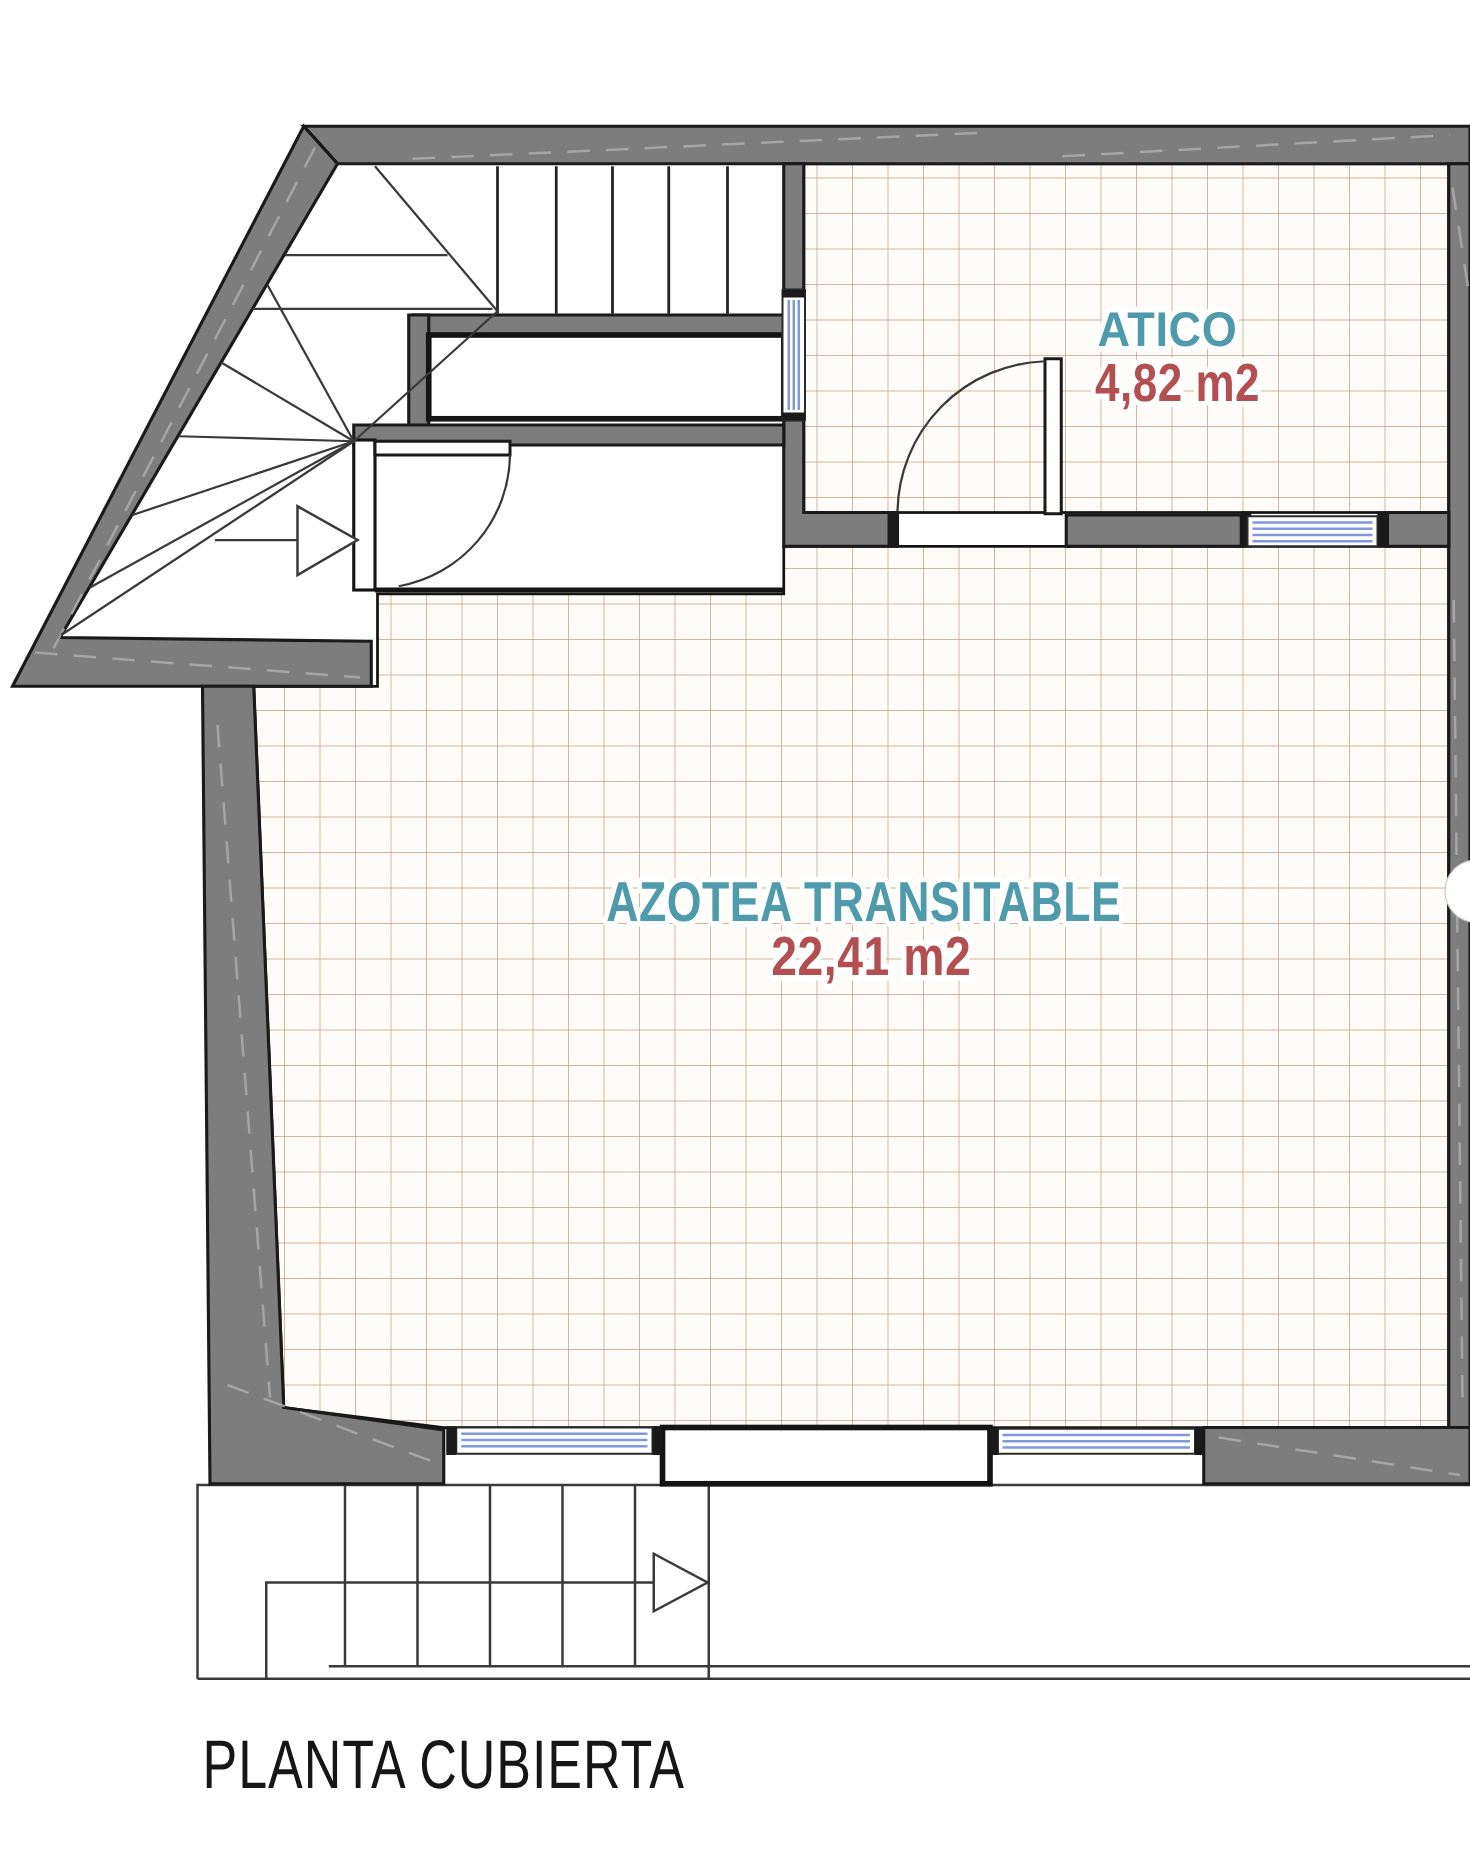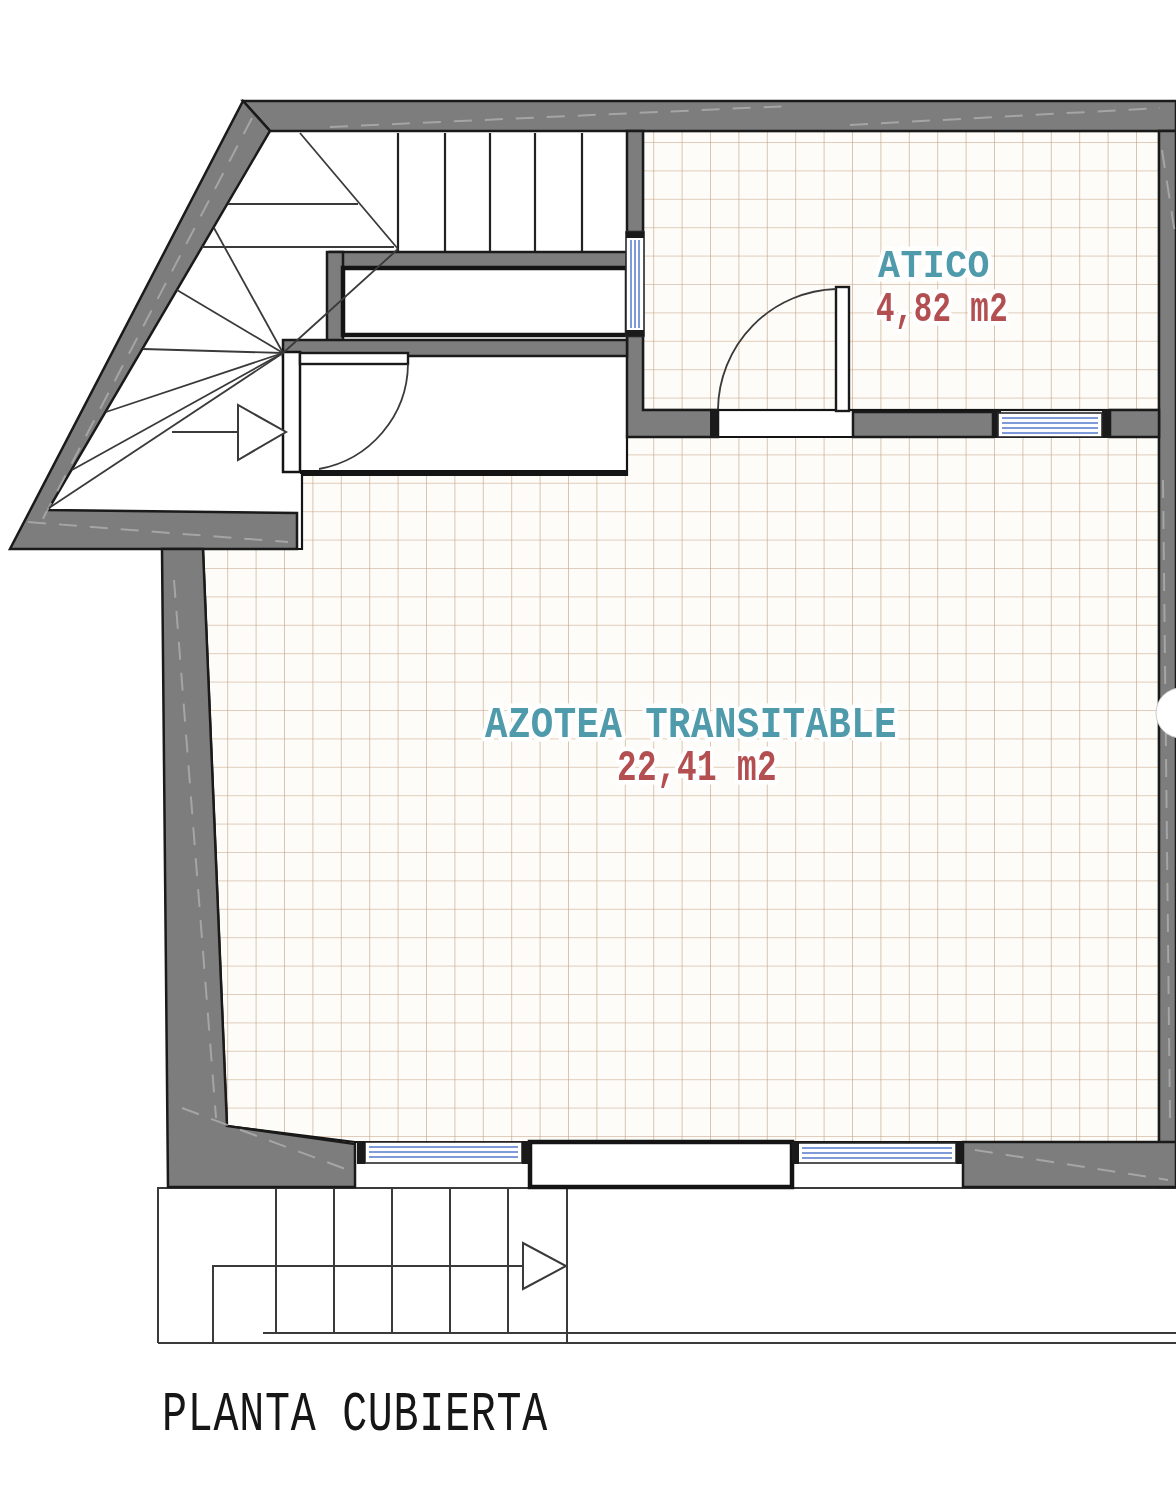--- a/index.html
+++ b/index.html
@@ -1,17 +1,17 @@
 <!DOCTYPE html>
 <html><head>
 <meta charset="utf-8">
 <style>
   html,body{margin:0;padding:0;background:#ffffff;}
   .page{width:1176px;height:1500px;position:relative;background:#ffffff;overflow:hidden;
-        font-family:Liberation Mono, monospace;}
+        font-family:Liberation Sans, sans-serif;}
   svg{display:block;}
   .wall{fill:#7d7d7d;stroke:#1a1a1a;stroke-width:2.5;stroke-linejoin:miter;}
   .cap{fill:#1a1a1a;stroke:none;}
   .whitepiece{fill:#ffffff;stroke:#141414;}
   .tilearea{stroke:#141414;stroke-width:2.2;}
   .thinline{stroke:#3a3a3a;stroke-width:1.8;fill:none;}
   .riser{stroke:#222222;stroke-width:2.2;fill:none;}
   .stairline{stroke:#3a3a3a;stroke-width:2;fill:none;}
   .arrow{fill:#ffffff;stroke:#3a3a3a;stroke-width:2;}
   .dashacc{stroke:#ababab;stroke-width:2;fill:none;stroke-dasharray:18 13;opacity:.85;}

